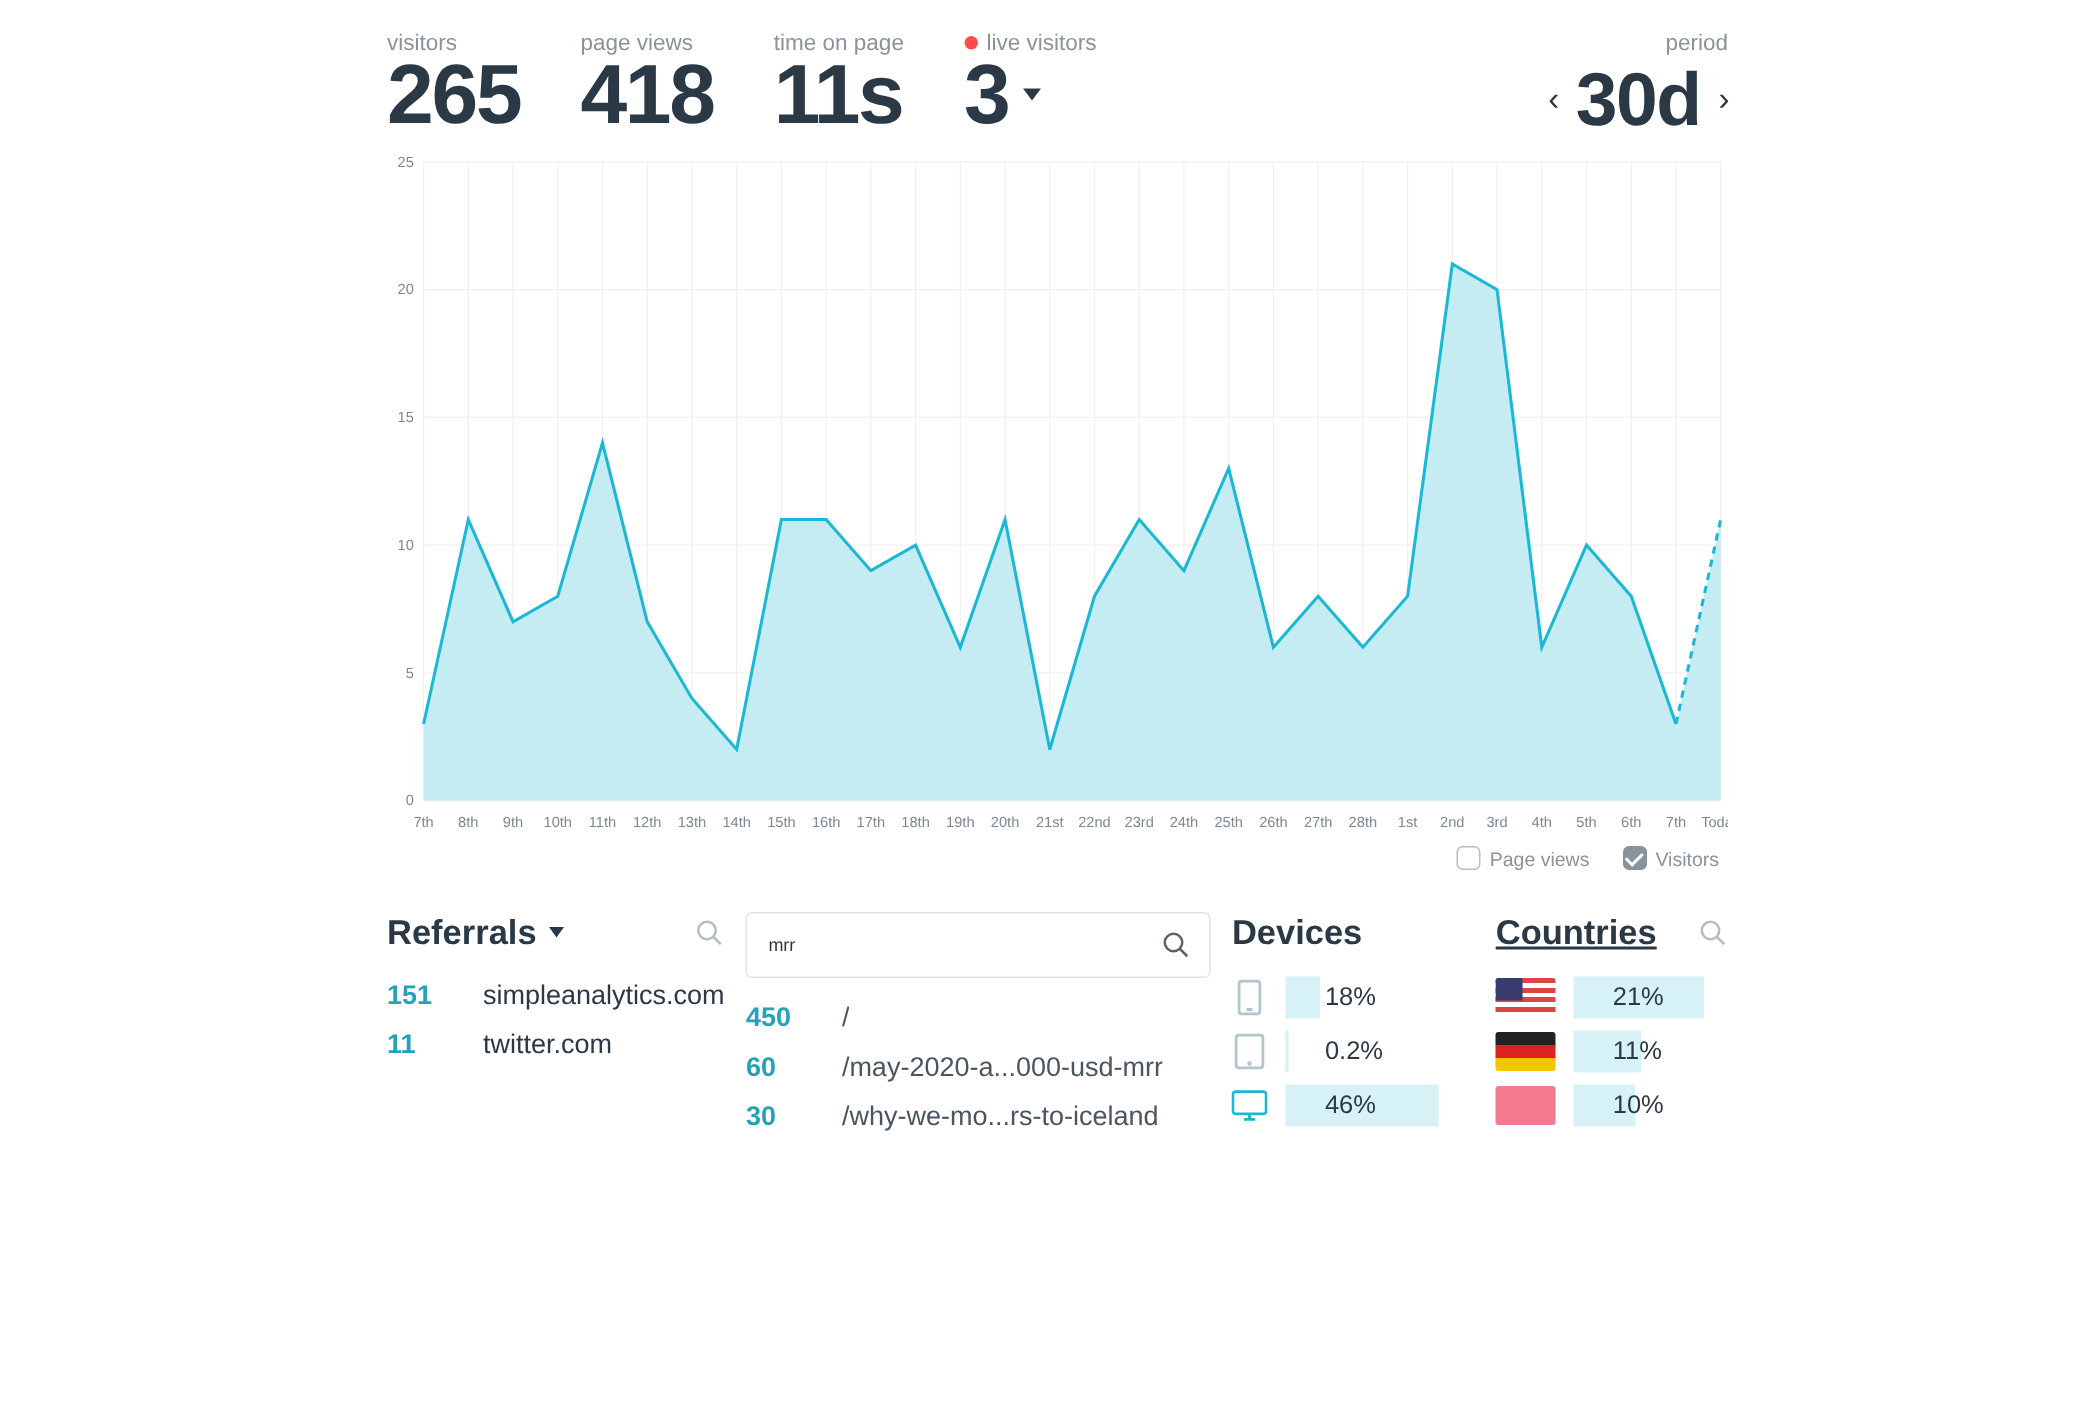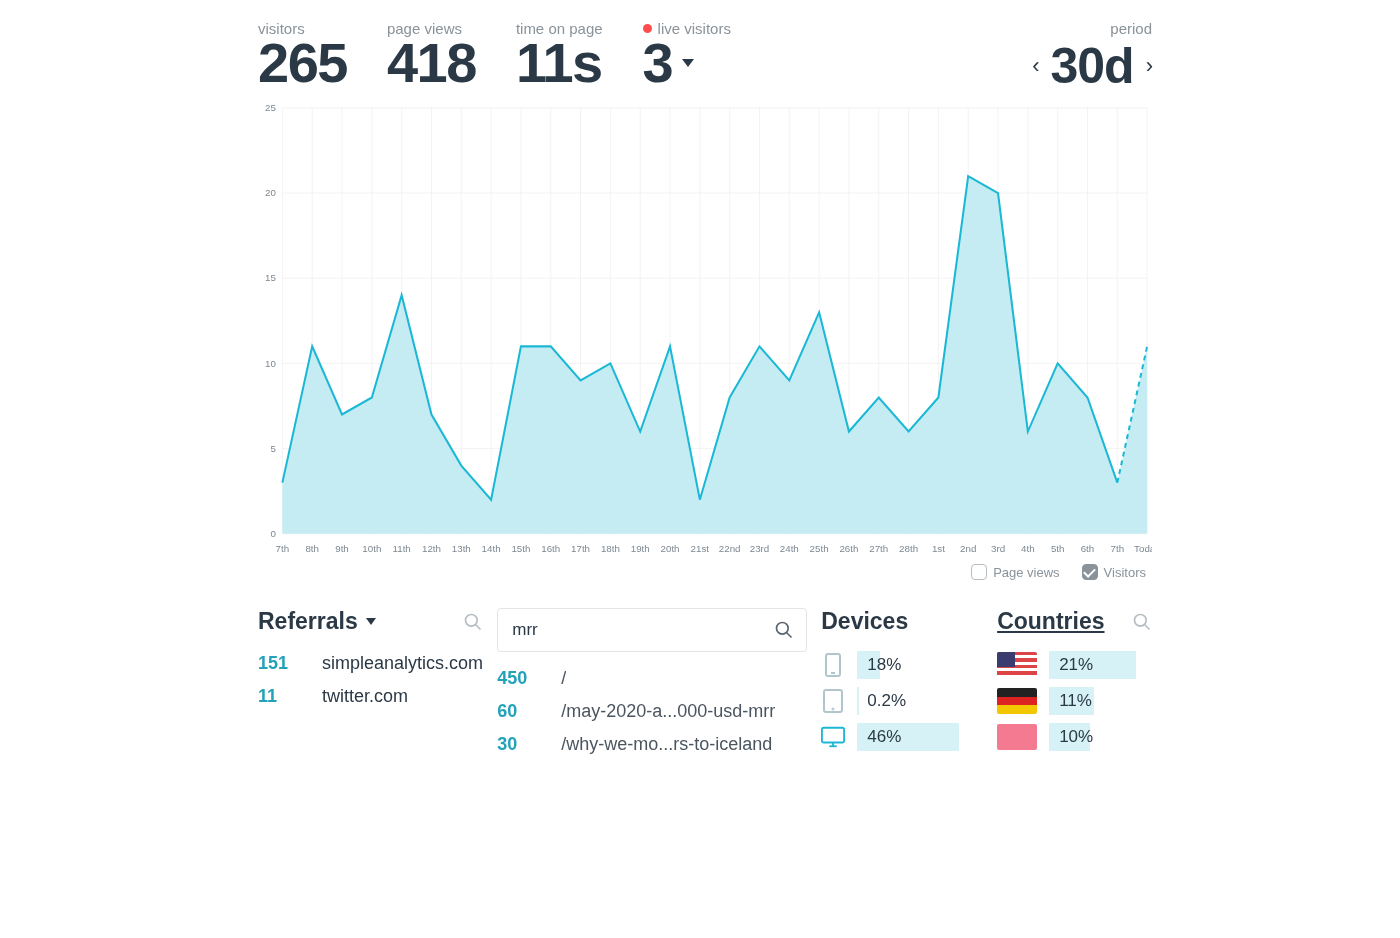--- a/index.html
+++ b/index.html
@@ -115,21 +115,21 @@
 
   .search-box {
     display:flex; align-items:center;
     width: 310px; height:44px;
     border:1px solid #e2e5e8; border-radius:4px;
     padding:0 12px; margin-bottom:10px;
     font-size:18px; color:var(--ink);
     justify-content:space-between;
     background:#fff;
   }
-  .search-box input { border:none; outline:none; font-size:17px; flex:1; color:var(--ink); font-family:inherit; }
+  .search-box input { border:none; outline:none; font-size:12px; flex:1; color:var(--ink); font-family:inherit; }
 
   .col.referrals { width: 320px; }
   .col.pages     { width: 320px; }
   .col.devices   { width: 230px; }
   .col.countries { width: 220px; }
 
   .col.referrals .panel-head { justify-content:space-between; }
   .col.countries .panel-head { justify-content:space-between;text-decoration:underline; }
 
   .dev-row, .country-row {
@@ -138,21 +138,21 @@
   .dev-icon { width:24px; height:26px; display:flex; align-items:center; justify-content:center; }
   .dev-icon svg { display:block; }
   .barcell {
     position:relative; flex:1; height:28px; display:flex; align-items:center;
   }
   .barcell .barbg {
     position:absolute; left:0; top:0; bottom:0;
     background: var(--pale-blue);
   }
   .barcell .bartext {
-    position:relative; z-index:1; padding-left:10px; color:var(--ink);
+    position:relative; z-index:1; padding-left:26px; color:var(--ink);
   }
 
   .flag {
     width:40px; height:26px; border-radius:2px; flex-shrink:0;
     display:block; overflow:hidden; position:relative;
   }
   
   .flag-us {
     background: linear-gradient(#dc4446 0 12.5%, #fff 12.5% 25%, #dc4446 25% 37.5%, #fff 37.5% 50%, #dc4446 50% 62.5%, #fff 62.5% 75%, #dc4446 75% 87.5%, #fff 87.5% 100%);
   }

